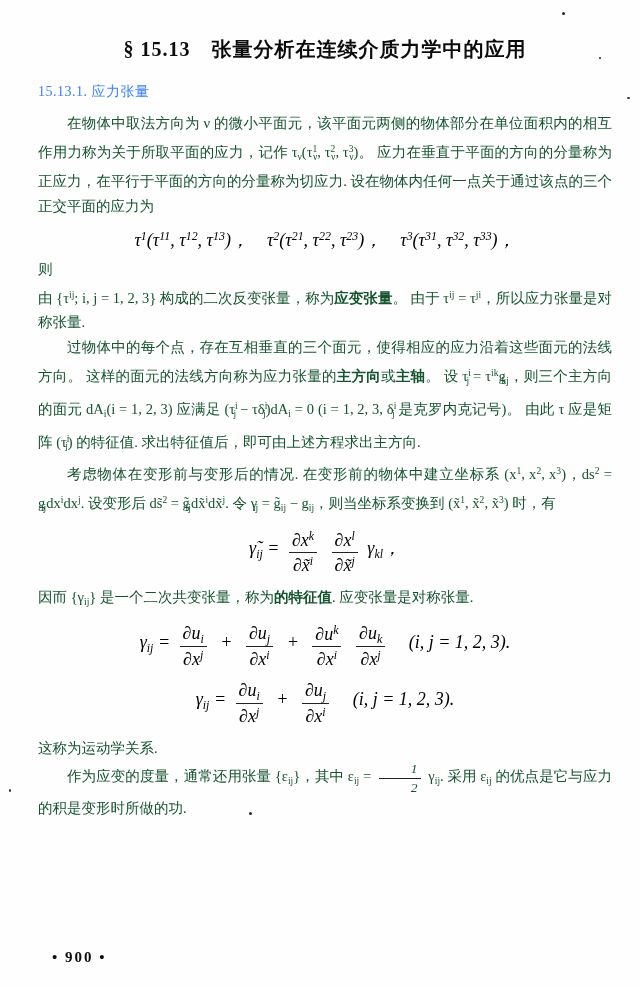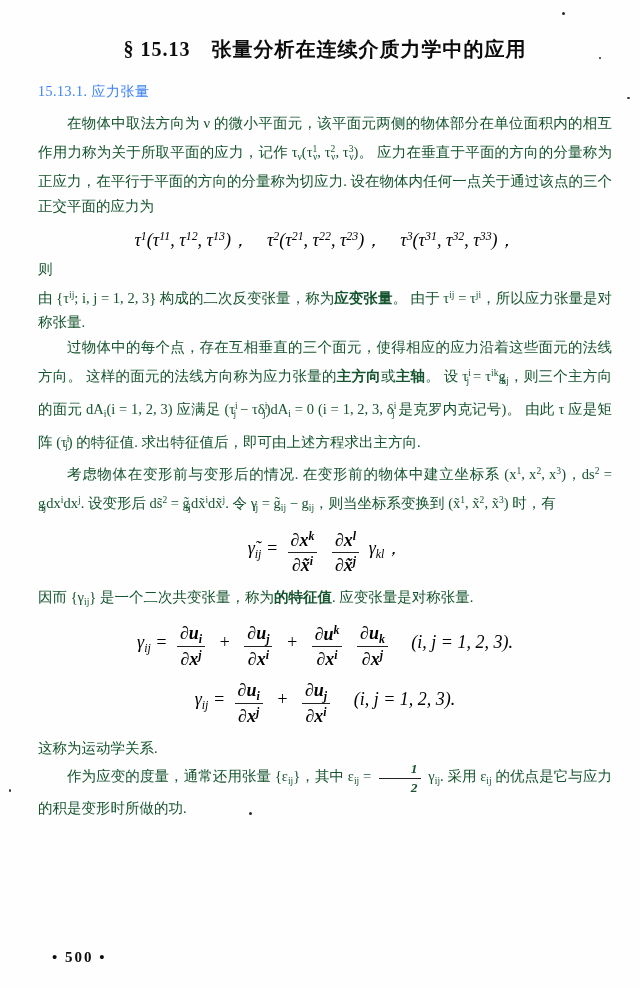--- a/index.html
+++ b/index.html
@@ -24,21 +24,21 @@
   .formula{
     text-align:center;font-size:18px;line-height:24px;margin:5px 0;
     font-style:italic;color:#000000;
   }
   .formula.tall{margin:9px 0;}
   sup{font-size:0.66em;vertical-align:0.5em;}
   sub{font-size:0.66em;vertical-align:-0.3em;}
   sup + sub{margin-left:-0.45em;}
   .frac{
     display:inline-block;vertical-align:-0.95em;text-align:center;
-    line-height:1.18;margin:0 5px;font-style:italic;font-weight:bold;
+    line-height:1.18;margin:0 5px;font-style:italic;
   }
   .frac .num{display:block;border-bottom:1.3px solid #222;padding:0 3px 1px;}
   .frac .den{display:block;padding-top:1px;}
   .op{margin:0 4px;}
   .tail{margin-left:14px;}
   .inline-frac{vertical-align:-0.85em;font-size:13.5px;margin:0 4px;}
   .page-number{
     position:absolute;left:52px;bottom:22px;font-size:15px;font-weight:700;
     letter-spacing:2px;color:#0e0e0e;
   }
@@ -102,20 +102,20 @@
     <p class="para">这称为运动学关系.</p>
 
     <p class="para indent">
       <span>作为应变的度量，通常还用张量 {ε<sub>ij</sub>}，其中 ε<sub>ij</sub> =</span>
       <span class="frac inline-frac"><span class="num">1</span><span class="den">2</span></span>
       <span>γ<sub>ij</sub>. 采用 ε<sub>ij</sub> 的优点是它与应力的积是变形时所做的功.</span>
     </p>
 
   </div>
 
-  <div class="page-number">• 500 •</div>
+  <div class="page-number">• 900 •</div>
 
   <div class="speck" style="left:562px;top:12px;width:3px;height:3px;"></div>
   <div class="speck" style="left:627px;top:97px;width:3px;height:2px;"></div>
   <div class="speck" style="left:599px;top:57px;width:2px;height:2px;"></div>
   <div class="speck" style="left:9px;top:789px;width:2px;height:3px;"></div>
   <div class="speck" style="left:249px;top:812px;width:3px;height:3px;"></div>
 </div>
 
 </body></html>

